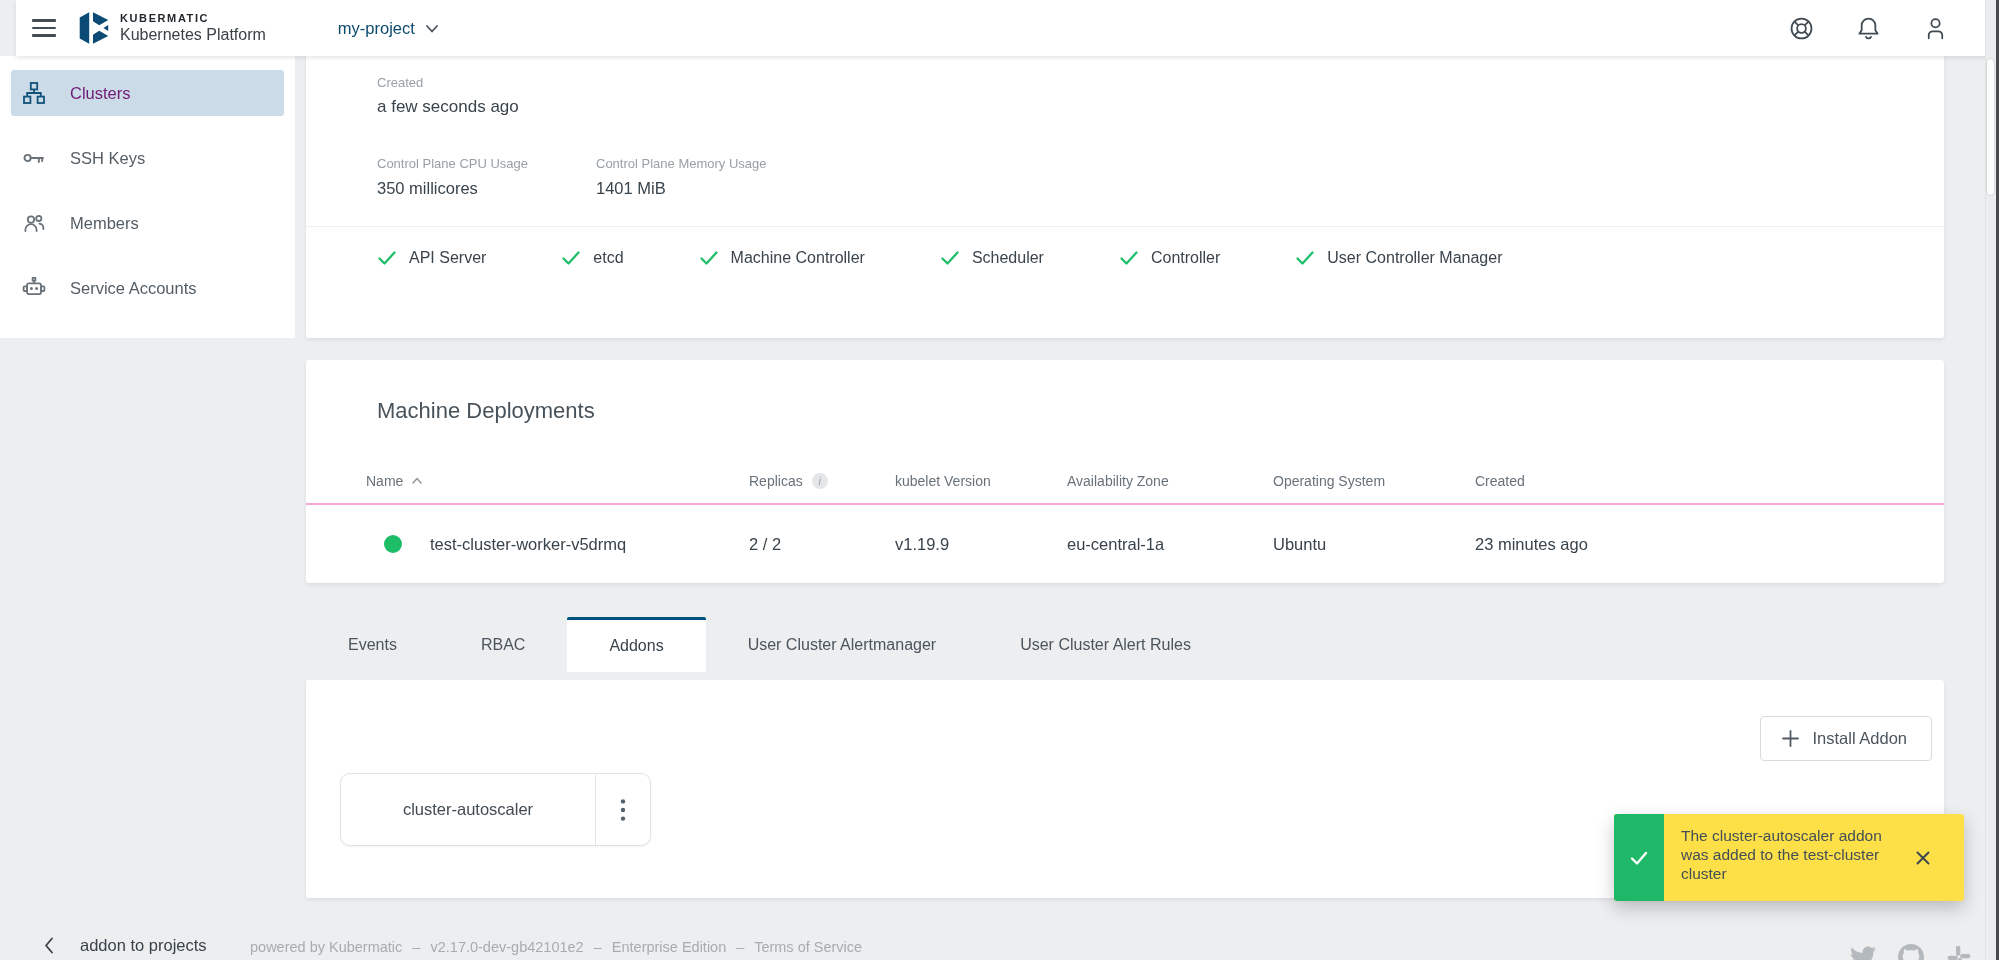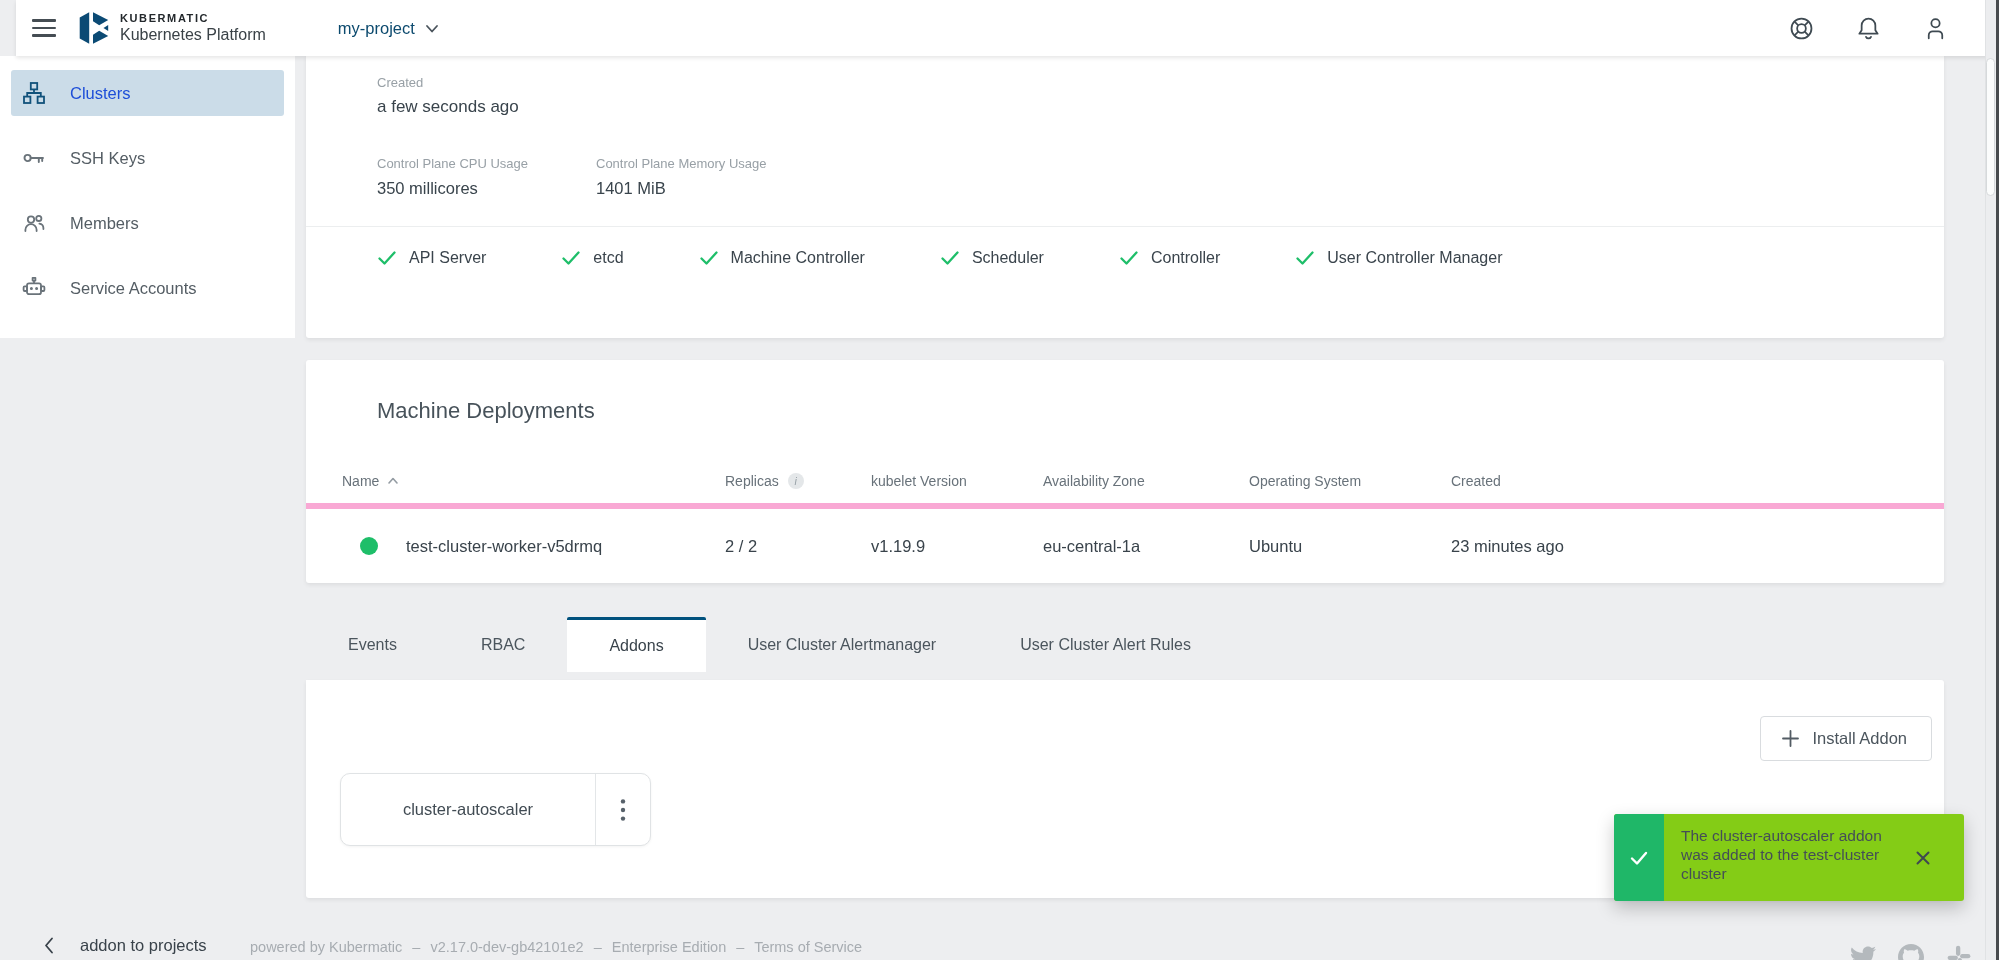--- a/index.html
+++ b/index.html
@@ -33,21 +33,21 @@
     position:absolute; left:0; top:56px; width:295px; height:282px;
     background:#ffffff; z-index:10; padding-top:14px;
   }
   .side-item {
     height:46px; margin:0 11px 19px 11px; border-radius:3px;
     display:flex; align-items:center; cursor:pointer;
   }
   .side-item .s-icon { width:24px; height:24px; margin-left:11px; }
   .side-item .s-label { margin-left:24px; font-size:16.5px; color:#545d64; }
   .side-item.active { background:#cbdce8; }
-  .side-item.active .s-label { color:#1d4ed8; }
+  .side-item.active .s-label { color:#701a75; }
   
   .card {
     position:absolute; left:306px; width:1638px; background:#ffffff;
     border-radius:3px; box-shadow:0 2px 4px rgba(0,0,0,0.07);
   }
   .card-cluster { top:55px; height:283px; border-top-left-radius:0; border-top-right-radius:0; }
   .stat-label { font-size:13px; color:#98a0a6; }
   .stat-value { font-size:16.5px; color:#39444c; }
   .created-block { position:absolute; left:71px; top:20px; }
   .created-block .stat-value { margin-top:7px; font-size:17px; }
@@ -55,30 +55,30 @@
   .usage-col { width:219px; }
   .usage-col .stat-value { margin-top:8px; }
   .health-divider { position:absolute; left:0; top:171px; width:100%; height:1px; background:#eceeef; }
   .health-row { position:absolute; left:71px; top:194px; display:flex; align-items:center; gap:75px; }
   .health-item { display:flex; align-items:center; }
   .health-item .check { width:20px; height:18px; }
   .health-item .h-label { margin-left:12px; font-size:16px; color:#3a444c; }
   
   .card-md { top:360px; height:223px; }
   .md-title { position:absolute; left:71px; top:38px; font-size:22px; font-weight:500; color:#47525a; }
-  .md-grid { display:grid; grid-template-columns:383px 146px 172px 206px 202px 1fr; align-items:center; padding-left:36px; }
+  .md-grid { display:grid; grid-template-columns:383px 146px 172px 206px 202px 1fr; align-items:center; padding-left:60px; }
   .md-head { position:absolute; left:0; top:98px; width:100%; height:45px; }
   .md-head .col { font-size:14px; color:#68727a; display:flex; align-items:center; }
   .md-head .caret { margin-left:8px; }
   .info-badge {
     margin-left:9px; width:16px; height:16px; border-radius:50%;
     background:#e4e7e9; color:#97a0a6; font-size:10.5px; font-style:italic;
     display:inline-flex; align-items:center; justify-content:center;
   }
-  .md-row { position:absolute; left:0; top:143px; width:100%; height:80px; border-top:6px solid #f9a8d4; cursor:pointer; }
+  .md-row { position:absolute; left:0; top:143px; width:100%; height:80px; border-top:2px solid #f9a8d4; cursor:pointer; }
   .md-row .cell { font-size:16.5px; color:#39434b; }
   .name-cell { display:flex; align-items:center; }
   .status-dot { width:18px; height:18px; border-radius:50%; background:#1ebe69; margin:0 28px 0 18px; }
   
   .tabs-row { position:absolute; left:306px; top:617px; height:55px; display:flex; z-index:5; }
   .tab {
     height:55px; padding:0 42px; display:flex; align-items:center; justify-content:center;
     font-size:16px; color:#4b555d; cursor:pointer; white-space:nowrap;
   }
   .tab.active { background:#ffffff; border-top:3px solid #00517d; color:#39434b; border-radius:2px 2px 0 0; }
@@ -95,21 +95,21 @@
     box-shadow:0 1px 3px rgba(0,0,0,0.05); display:flex; align-items:center;
   }
   .addon-name { flex:1; text-align:center; font-size:16.5px; color:#414b53; }
   .addon-menu {
     width:55px; height:100%; border-left:1px solid #e3e6e8;
     display:flex; align-items:center; justify-content:center; cursor:pointer;
   }
   
   .toast {
     position:absolute; left:1614px; top:814px; width:350px; height:87px;
-    background:#84cc16; border-radius:3px; z-index:60;
+    background:#fde047; border-radius:3px; z-index:60;
     box-shadow:0 7px 18px rgba(0,0,0,0.22); display:flex; overflow:hidden;
   }
   .toast-accent { width:50px; background:#1fb768; display:flex; align-items:center; justify-content:center; }
   .toast-msg { width:218px; padding:12px 0 0 17px; font-size:15.5px; line-height:19px; color:#444e56; }
   .toast-close { flex:1; display:flex; align-items:center; justify-content:center; cursor:pointer; }
   
   .footer-back { position:absolute; left:44px; top:936px; display:flex; align-items:center; cursor:pointer; }
   .footer-back .fb-label { margin-left:26px; font-size:16.5px; color:#39424a; }
   .footer-powered { position:absolute; left:250px; top:939px; font-size:14.5px; color:#a7acb1; }
   .footer-powered span { margin-right:6px; }

